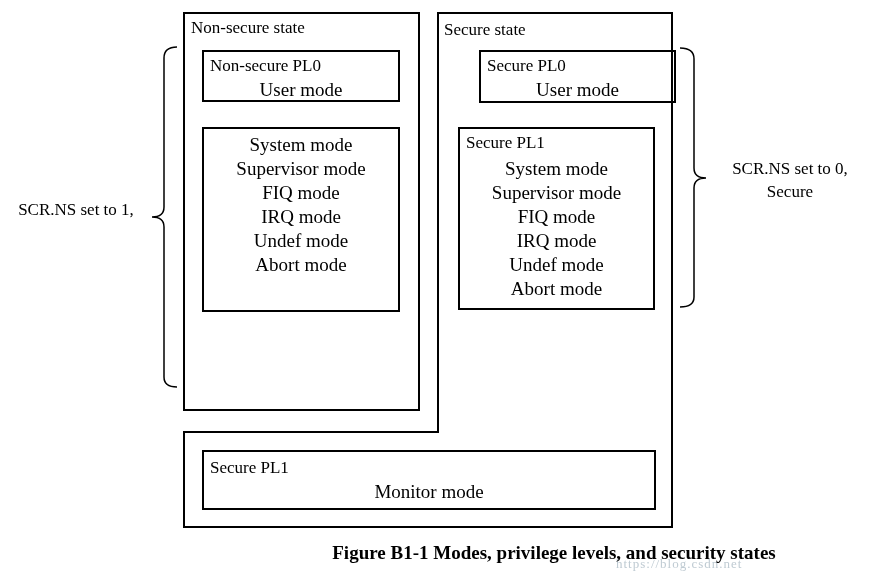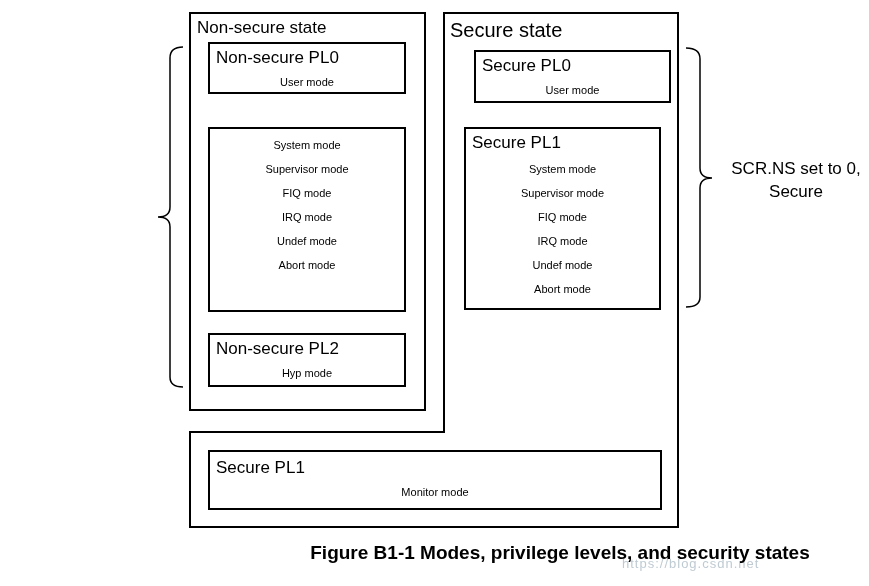--- a/index.html
+++ b/index.html
@@ -5,24 +5,23 @@
   html, body {
     margin: 0;
     padding: 0;
     background: #ffffff;
   }
   .stage {
     position: relative;
     width: 859px;
     height: 586px;
     background: #ffffff;
-    font-family: Liberation Sans, sans-serif;
+    font-family: Liberation Serif, serif;
     color: #000000;
     overflow: hidden;
-    margin-left: 6px;
   }
   .lines-svg {
     position: absolute;
     left: 0;
     top: 0;
     width: 869px;
     height: 586px;
   }
   .box {
     position: absolute;
@@ -31,27 +30,27 @@
     background: transparent;
   }
   .box-title {
     font-size: 17px;
     line-height: 20px;
     padding: 4px 0 0 6px;
     white-space: nowrap;
   }
   .outer-title {
     position: absolute;
-    font-size: 20px;
+    font-size: 17px;
     line-height: 20px;
     white-space: nowrap;
   }
   .modes {
     text-align: center;
-    font-size: 11px;
+    font-size: 19px;
     line-height: 24px;
     margin-top: 2px;
   }
   .modes.pl1 {
     margin-top: 4px;
   }
   .side-label {
     position: absolute;
     text-align: center;
     font-size: 17px;
@@ -92,46 +91,40 @@
 
     <path d="M680,48 Q694,48 694,59 L694,168 Q694,178 706,178 Q694,178 694,188 L694,297 Q694,307 680,307" fill="none" stroke="#000000" stroke-width="1.5"></path>
   </svg>
 
   <div class="box" style="left:183px; top:12px; width:237px; height:399px;">
     <div class="box-title">Non-secure state</div>
   </div>
 
   <div class="outer-title" style="left:444px; top:20px;">Secure state</div>
 
-  <div class="box" style="left:202px; top:42px; width:198px; height:52px;">
+  <div class="box" style="left:202px; top:50px; width:198px; height:52px;">
     <div class="box-title">Non-secure PL0</div>
     <div class="modes">
       <div>User mode</div>
     </div>
   </div>
 
   <div class="box" style="left:202px; top:127px; width:198px; height:185px;">
     <div class="modes pl1">
       <div>System mode</div>
       <div>Supervisor mode</div>
       <div>FIQ mode</div>
       <div>IRQ mode</div>
       <div>Undef mode</div>
       <div>Abort mode</div>
     </div>
   </div>
 
-  <div class="box" style="left:202px; top:333px; width:198px; height:54px;">
-    <div class="box-title">Non-secure PL2</div>
-    <div class="modes">
-      <div>Hyp mode</div>
-    </div>
-  </div>
 
-  <div class="box" style="left:468px; top:50px; width:197px; height:53px;">
+  <div class="box" style="left:479px; top:50px; width:197px; height:53px;">
     <div class="box-title">Secure PL0</div>
     <div class="modes">
       <div>User mode</div>
     </div>
   </div>
 
   <div class="box" style="left:458px; top:127px; width:197px; height:183px;">
     <div class="box-title">Secure PL1</div>
     <div class="modes pl1">
       <div>System mode</div>
@@ -144,20 +137,21 @@
   </div>
 
   <div class="box" style="left:202px; top:450px; width:454px; height:60px;">
     <div class="box-title" style="padding-top:6px;">Secure PL1</div>
     <div class="modes">
       <div>Monitor mode</div>
     </div>
   </div>
 
   <div class="side-label" style="left:0px; top:198px; width:152px;">
+    <div>SCR.NS set to 1,</div>
   </div>
 
   <div class="side-label" style="left:706px; top:157px; width:168px;">
     <div>SCR.NS set to 0,</div>
     <div>Secure</div>
   </div>
 
 
   <div class="watermark" style="color: rgb(180, 194, 203);">https://blog.csdn.net</div>
 

